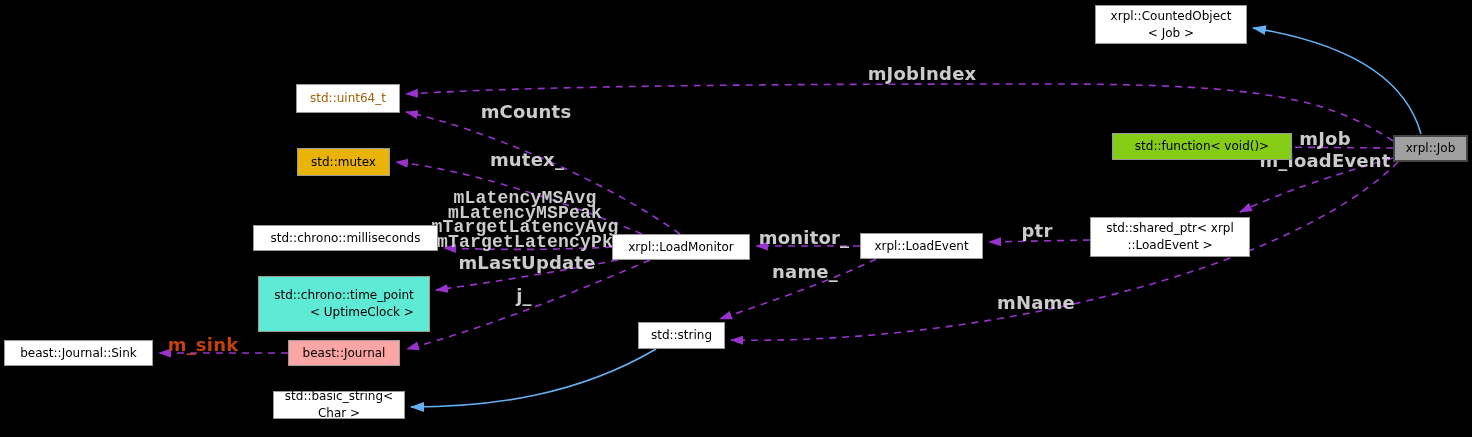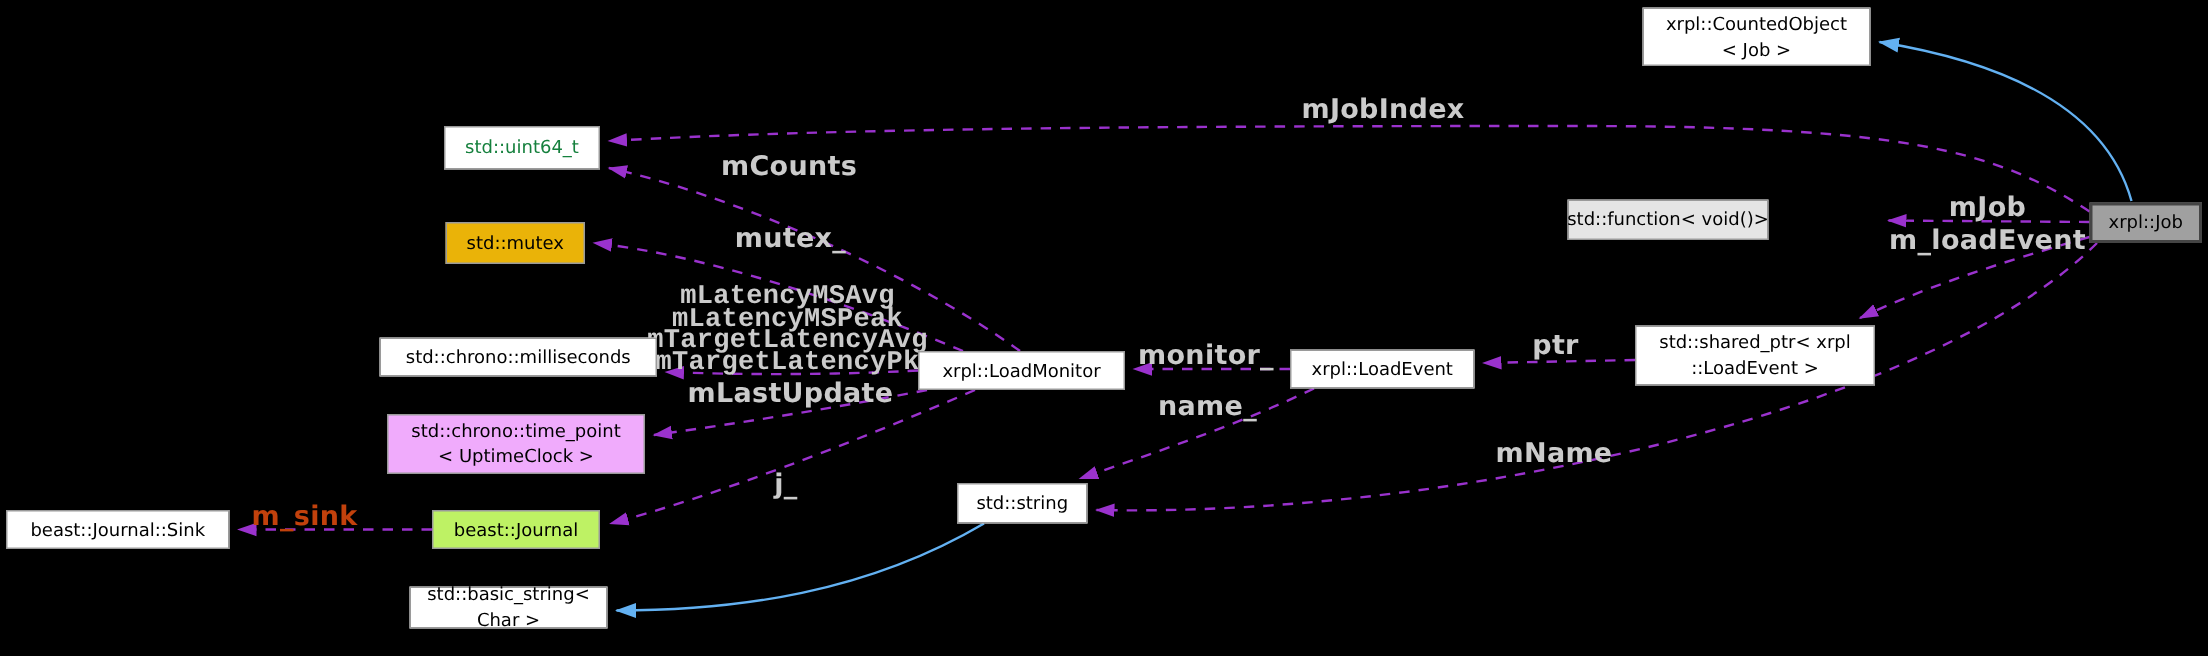--- a/index.html
+++ b/index.html
@@ -59,39 +59,39 @@
       <path d="M 656 349 C 578 395, 492 407, 411 407" class="edge inherit" marker-end="url(#arrow-inherit)" style="stroke: rgb(99, 177, 242);"></path>
     </svg>
 <div class="edge-label" style="left: 922px; top: 74px; color: rgb(203, 203, 203);">mJobIndex</div>
     <div class="edge-label" style="left: 526px; top: 112px; color: rgb(203, 203, 203);">mCounts</div>
     <div class="edge-label" style="left: 527px; top: 160px; color: rgb(203, 203, 203);">mutex_</div>
     <div class="edge-label" style="left: 525px; top: 220px; color: rgb(203, 203, 203); font-family: Liberation Mono, monospace;">mLatencyMSAvg
 mLatencyMSPeak
 mTargetLatencyAvg
 mTargetLatencyPk</div>
     <div class="edge-label" style="left: 527px; top: 263px; color: rgb(203, 203, 203);">mLastUpdate</div>
-    <div class="edge-label" style="left: 524px; top: 296px; color: rgb(203, 203, 203); margin-top: 28px;">j_</div>
+    <div class="edge-label" style="left: 524px; top: 296px; color: rgb(203, 203, 203);">j_</div>
     <div class="edge-label" style="left: 804px; top: 238px; color: rgb(203, 203, 203);">monitor_</div>
     <div class="edge-label" style="left: 805px; top: 272px; color: rgb(203, 203, 203);">name_</div>
     <div class="edge-label" style="left: 1037px; top: 231px; color: rgb(203, 203, 203);">ptr</div>
     <div class="edge-label" style="left: 1325px; top: 139px; color: rgb(203, 203, 203);">mJob</div>
     <div class="edge-label" style="left: 1325px; top: 161px; color: rgb(203, 203, 203);">m_loadEvent</div>
     <div class="edge-label" style="left: 1036px; top: 303px; color: rgb(203, 203, 203);">mName</div>
     <div class="edge-label" style="left: 203px; top: 345px; color: #c2410c;">m_sink</div>
     <div class="node" style="left: 1095px; top: 5px; width: 152px; height: 39px; background: rgb(255, 255, 255); border: 1.5px solid rgb(154, 154, 154); color: rgb(0, 0, 0);">xrpl::CountedObject
 &lt; Job &gt;</div>
-    <div class="node" style="left: 296px; top: 84px; width: 104px; height: 29px; background: rgb(255, 255, 255); border: 1.5px solid rgb(154, 154, 154); color: #15803d;">std::uint64_t</div>
-    <div class="node" style="left: 1045px; top: 133px; width: 134px; height: 27px; background: #e5e5e5; border: 1.5px solid rgb(154, 154, 154); color: rgb(0, 0, 0);">std::function&lt; void()&gt;</div>
+    <div class="node" style="left: 296px; top: 84px; width: 104px; height: 29px; background: rgb(255, 255, 255); border: 1.5px solid rgb(154, 154, 154); color: #a16207;">std::uint64_t</div>
+    <div class="node" style="left: 1112px; top: 133px; width: 180px; height: 27px; background: #84cc16; border: 1.5px solid rgb(154, 154, 154); color: rgb(0, 0, 0);">std::function&lt; void()&gt;</div>
     <div class="node main" style="left: 1393px; top: 135px; width: 75px; height: 27px; background: rgb(160, 160, 160); border: 2px solid rgb(69, 69, 69); color: rgb(0, 0, 0);">xrpl::Job</div>
     <div class="node" style="left: 297px; top: 148px; width: 93px; height: 28px; background: #eab308; border: 1.5px solid rgb(154, 154, 154); color: rgb(0, 0, 0);">std::mutex</div>
     <div class="node" style="left: 253px; top: 225px; width: 185px; height: 26px; background: rgb(255, 255, 255); border: 1.5px solid rgb(154, 154, 154); color: rgb(0, 0, 0);">std::chrono::milliseconds</div>
     <div class="node" style="left: 612px; top: 234px; width: 138px; height: 26px; background: rgb(255, 255, 255); border: 1.5px solid rgb(154, 154, 154); color: rgb(0, 0, 0);">xrpl::LoadMonitor</div>
     <div class="node" style="left: 860px; top: 233px; width: 123px; height: 26px; background: rgb(255, 255, 255); border: 1.5px solid rgb(154, 154, 154); color: rgb(0, 0, 0);">xrpl::LoadEvent</div>
     <div class="node" style="left: 1090px; top: 217px; width: 160px; height: 40px; background: rgb(255, 255, 255); border: 1.5px solid rgb(154, 154, 154); color: rgb(0, 0, 0);">std::shared_ptr&lt; xrpl
 ::LoadEvent &gt;</div>
-    <div class="node" style="left: 258px; top: 276px; width: 172px; height: 40px; background: #f0abfc; border: 1.5px solid rgb(154, 154, 154); color: rgb(0, 0, 0);">std::chrono::time_point
+    <div class="node" style="left: 258px; top: 276px; width: 172px; height: 56px; background: #5eead4; border: 1.5px solid rgb(154, 154, 154); color: rgb(0, 0, 0); text-align: right;">std::chrono::time_point
 &lt; UptimeClock &gt;</div>
     <div class="node" style="left: 638px; top: 322px; width: 87px; height: 27px; background: rgb(255, 255, 255); border: 1.5px solid rgb(154, 154, 154); color: rgb(0, 0, 0);">std::string</div>
     <div class="node" style="left: 4px; top: 340px; width: 149px; height: 26px; background: rgb(255, 255, 255); border: 1.5px solid rgb(154, 154, 154); color: rgb(0, 0, 0);">beast::Journal::Sink</div>
-    <div class="node" style="left: 288px; top: 340px; width: 112px; height: 26px; background: #bef264; border: 1.5px solid rgb(154, 154, 154); color: rgb(0, 0, 0);">beast::Journal</div>
+    <div class="node" style="left: 288px; top: 340px; width: 112px; height: 26px; background: #fca5a5; border: 1.5px solid rgb(154, 154, 154); color: rgb(0, 0, 0);">beast::Journal</div>
     <div class="node" style="left: 273px; top: 391px; width: 132px; height: 28px; background: rgb(255, 255, 255); border: 1.5px solid rgb(154, 154, 154); color: rgb(0, 0, 0);">std::basic_string&lt;
 Char &gt;</div>
   </div>
 
 </body></html>

